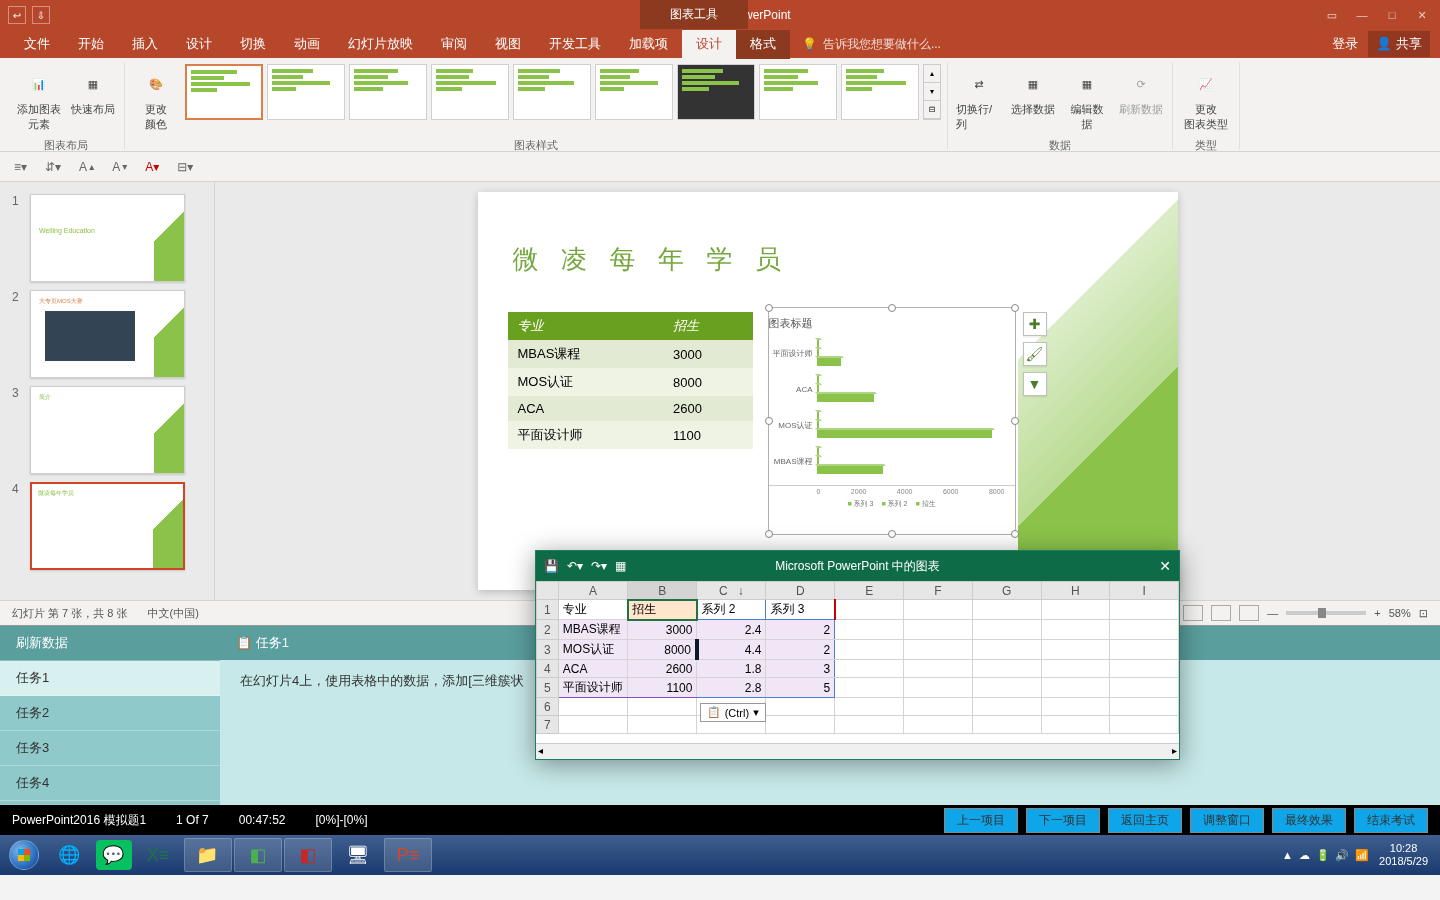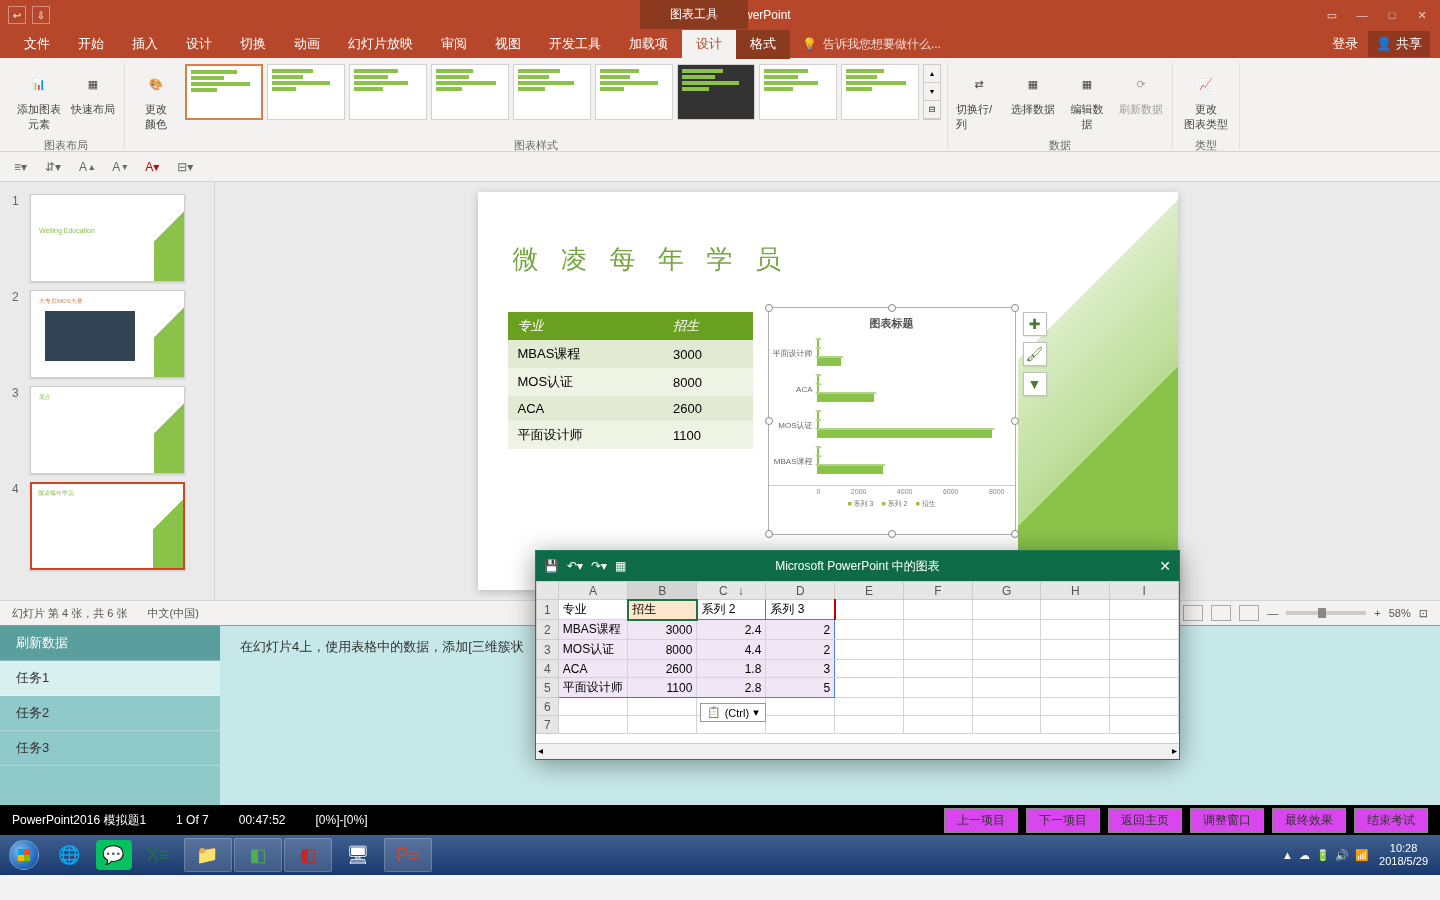--- a/index.html
+++ b/index.html
@@ -58,21 +58,21 @@
 .slide-decoration { position: absolute; right: 0; top: 0; width: 160px; height: 100%; background: linear-gradient(135deg, transparent 30%, rgba(139,195,74,0.3) 30%, rgba(139,195,74,0.6) 60%, #8bc34a 60%); }
 .slide-title { position: absolute; left: 35px; top: 50px; font-size: 26px; color: #76a63f; letter-spacing: 8px; font-family: "KaiTi", serif; }
 
 .slide-table { position: absolute; left: 30px; top: 120px; width: 245px; border-collapse: collapse; font-size: 13px; }
 .slide-table th { background: #6aa020; color: #fff; padding: 5px 10px; text-align: left; font-weight: normal; font-style: italic; }
 .slide-table td { padding: 5px 10px; background: #eef3e4; }
 .slide-table tr:nth-child(even) td { background: #e2ead3; }
 
 .chart-container { position: absolute; left: 290px; top: 115px; width: 248px; height: 228px; border: 1px solid #b0b0b0; background: #fff; }
 .chart-handle { position: absolute; width: 8px; height: 8px; background: #fff; border: 1px solid #888; border-radius: 50%; }
-.chart-title { text-align: center; font-size: 11px; padding: 8px 0 4px; color: #555; font-weight: bold; }
+.chart-title { text-align: left; font-size: 11px; padding: 8px 0 4px; color: #555; }
 .chart-bars { padding: 0 10px 0 48px; position: relative; height: 150px; }
 .bar-row { display: flex; align-items: center; height: 36px; position: relative; }
 .bar-label { position: absolute; left: -46px; font-size: 8px; color: #666; width: 42px; text-align: right; }
 .bar-stack { display: flex; flex-direction: column; gap: 1px; }
 .bar3d { height: 8px; background: #8bc34a; position: relative; }
 .bar3d::before { content: ''; position: absolute; top: -2px; left: 0; right: -3px; height: 2px; background: #aed581; transform: skewX(45deg); transform-origin: bottom left; }
 .chart-axis { border-top: 1px solid #ccc; display: flex; justify-content: space-between; font-size: 7px; color: #888; padding: 2px 10px 0 48px; }
 .chart-legend { text-align: center; font-size: 7px; color: #777; padding: 4px; }
 .chart-legend span { margin: 0 4px; }
 .chart-legend span::before { content: '■ '; color: #8bc34a; }
@@ -93,21 +93,21 @@
 .task-nav-item { padding: 8px 16px; font-size: 13px; color: #333; border-bottom: 1px solid rgba(255,255,255,0.3); cursor: pointer; }
 .task-nav-item.header { background: #5a9e9e; color: #fff; }
 .task-nav-item.active { background: #d9f0f0; }
 .task-content { flex: 1; padding: 0; }
 .task-content-header { background: #5a9e9e; color: #fff; padding: 8px 16px; font-size: 13px; }
 .task-content-body { padding: 12px 20px; font-size: 13px; color: #333; }
 
 
 .exam-bar { height: 30px; background: #000; color: #fff; display: flex; align-items: center; padding: 0 12px; font-size: 12px; gap: 30px; }
 .exam-bar .exam-right { margin-left: auto; display: flex; gap: 8px; }
-.exam-btn { background: #d946ef; color: #333; padding: 3px 12px; border: 1px solid #888; font-size: 12px; cursor: pointer; }
+.exam-btn { background: #0ea5e9; color: #333; padding: 3px 12px; border: 1px solid #888; font-size: 12px; cursor: pointer; }
 
 
 .win-taskbar { height: 40px; background: linear-gradient(to bottom, #3e5f8f, #1a3a6e); display: flex; align-items: center; padding: 0 4px; gap: 2px; }
 .start-btn { width: 40px; height: 34px; display: flex; align-items: center; justify-content: center; }
 .orb { width: 30px; height: 30px; border-radius: 50%; background: radial-gradient(circle at 35% 35%, #7fb8e8 0%, #2a6fc0 60%, #0d3a7a 100%); border: 1px solid rgba(255,255,255,0.3); position: relative; }
 .orb::after { content: ''; position: absolute; left: 8px; top: 8px; width: 12px; height: 12px; background: conic-gradient(#f25022 0 25%, #7fba00 25% 50%, #ffb900 50% 75%, #00a4ef 75% 100%); }
 .task-icon { width: 48px; height: 34px; display: flex; align-items: center; justify-content: center; color: #fff; font-size: 18px; border-radius: 2px; }
 .task-icon.active { background: rgba(255,255,255,0.15); box-shadow: inset 0 0 0 1px rgba(255,255,255,0.2); }
 .tray { margin-left: auto; display: flex; align-items: center; gap: 10px; color: #fff; font-size: 11px; padding-right: 8px; }
 .tray-time { text-align: center; line-height: 1.2; }
@@ -421,21 +421,21 @@
           <div class="chart-side-btn">🖌</div>
           <div class="chart-side-btn">▼</div>
         </div>
       </div>
     </div>
     <div class="canvas-scroll"></div>
   </div>
 </div>
 
 <div class="status-line">
-  <span>幻灯片 第 4 张，共 6 张</span>
+  <span>幻灯片 第 7 张，共 8 张</span>
   <span style="display:flex;align-items:center;gap:6px">中文(中国)</span>
   <div class="right-controls">
     <span>📝</span>
     <div class="view-btn"></div>
     <div class="view-btn"></div>
     <div class="view-btn"></div>
     <div class="view-btn"></div>
     <span>—</span>
       <span style="width:80px;height:4px;background:#ccc;position:relative">
         <span style="position:absolute;left:40%;top:-3px;width:8px;height:10px;background:#888"></span>
@@ -445,22 +445,24 @@
     <span>⊡</span>
   </div>
 </div>
 
 <div class="task-panel">
   <div class="task-nav">
     <div class="task-nav-item header">刷新数据</div>
     <div class="task-nav-item active">任务1</div>
     <div class="task-nav-item">任务2</div>
     <div class="task-nav-item">任务3</div>
+    <div class="task-nav-item">任务4</div>
   </div>
   <div class="task-content">
+    <div class="task-content-header">📋 <span>任务1</span></div>
     <div class="task-content-body">在幻灯片4上，使用表格中的数据，添加[三维簇状</div>
   </div>
 </div>
 
 <div class="exam-bar">
   <span style="font-weight:normal">PowerPoint2016 模拟题1</span>
   <span>1 Of 7</span>
   <span>00:47:52</span>
   <span>[0%]-[0%]</span>
   <div class="exam-right">
@@ -547,21 +549,21 @@
         <td style="background:#fff"></td>
             <td style="background:#fff"></td>
             <td style="background:#fff"></td>
             <td style="background:#fff"></td>
             <td style="background:#fff"></td>
           </tr>
       <tr class="range-purple">
             <th class="row">3</th>
         <td class="text">MOS认证</td>
             <td>8000</td>
-        <td style="border-left:1px solid #0f172a">4.4</td>
+        <td style="border-left:4px solid #0f172a">4.4</td>
             <td style="border-right:1px solid #4a7fd8">2</td>
         <td style="background:#fff"></td>
             <td style="background:#fff"></td>
             <td style="background:#fff"></td>
             <td style="background:#fff"></td>
             <td style="background:#fff"></td>
           </tr>
       <tr class="range-purple">
             <th class="row">4</th>
         <td class="text">ACA</td>

